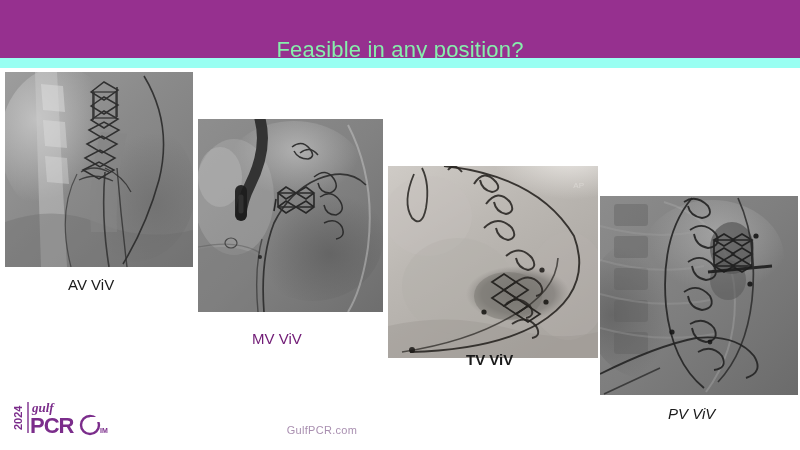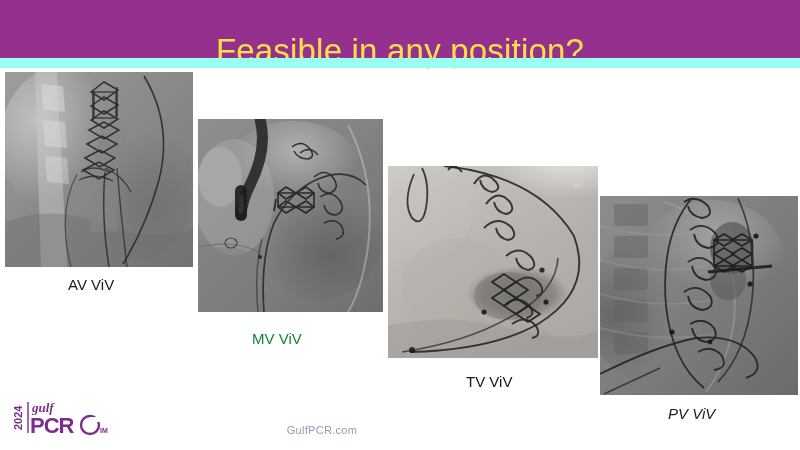--- a/index.html
+++ b/index.html
@@ -30,22 +30,22 @@
     left: 4px;
     top: 2px;
     right: 4px;
     bottom: 0;
     background: #96308f;
     display: flex;
     align-items: center;
     justify-content: center;
   }
   #slide-title {
-    color: #fde047;
-    font-size: 33px;
+    color: #86efac;
+    font-size: 22px;
     font-weight: 400;
     letter-spacing: 0.2px;
     line-height: 1;
     white-space: nowrap;
     margin-top: 40px;
   }
   #accent-strip {
     position: absolute;
     left: 0;
     top: 58px;
@@ -71,21 +71,21 @@
     line-height: 1;
   }
 
   #fig-av   { left: 5px;   top: 72px;  width: 188px; height: 195px; }
   #lbl-av   { left: 68px;  top: 277px; text-align: center; }
 
   #fig-mv   { left: 198px; top: 119px; width: 185px; height: 193px; }
   #lbl-mv   { left: 252px; top: 331px; }
 
   #fig-tv   { left: 388px; top: 166px; width: 210px; height: 192px; }
-  #lbl-tv   { left: 466px; top: 374px; }
+  #lbl-tv   { left: 466px; top: 352px; font-weight: bold; }
 
   #fig-pv   { left: 600px; top: 196px; width: 198px; height: 199px; }
   #lbl-pv   { left: 668px; top: 406px; }
 
   
   #footer-url {
     position: absolute;
     left: 0;
     top: 424px;
     width: 644px;
@@ -225,21 +225,21 @@
     </g>
 
     <path d="M66 193 Q62 140 76 104 Q92 72 120 60 Q150 48 168 66" stroke="#2b2b2b" stroke-width="1.7" fill="none" opacity="0.9"></path>
     <path d="M60 193 Q56 150 64 120" stroke="#333333" stroke-width="1.4" fill="none" opacity="0.7"></path>
 
     <ellipse cx="33" cy="124" rx="6" ry="5" stroke="#2f2f2f" stroke-width="1.2" fill="none" opacity="0.75"></ellipse>
 
     <circle cx="62" cy="138" r="2" fill="#1e1e1e" opacity="0.85"></circle>
   </svg>
 </div>
-<div class="fig-label" id="lbl-mv" style="color: #15803d;">MV ViV</div>
+<div class="fig-label" id="lbl-mv" style="color: #701a75;">MV ViV</div>
 
 <div class="figure" id="fig-tv">
   <svg class="fluoro" viewBox="0 0 210 192" preserveAspectRatio="none">
     <defs>
       <linearGradient id="tvbg" x1="0" y1="0" x2="0.7" y2="1">
         <stop offset="0%" stop-color="#cfcbc6"></stop>
         <stop offset="40%" stop-color="#bcb8b3"></stop>
         <stop offset="100%" stop-color="#a8a49f"></stop>
       </linearGradient>
       <radialGradient id="tvglow" cx="0.7" cy="0.12" r="0.5">

